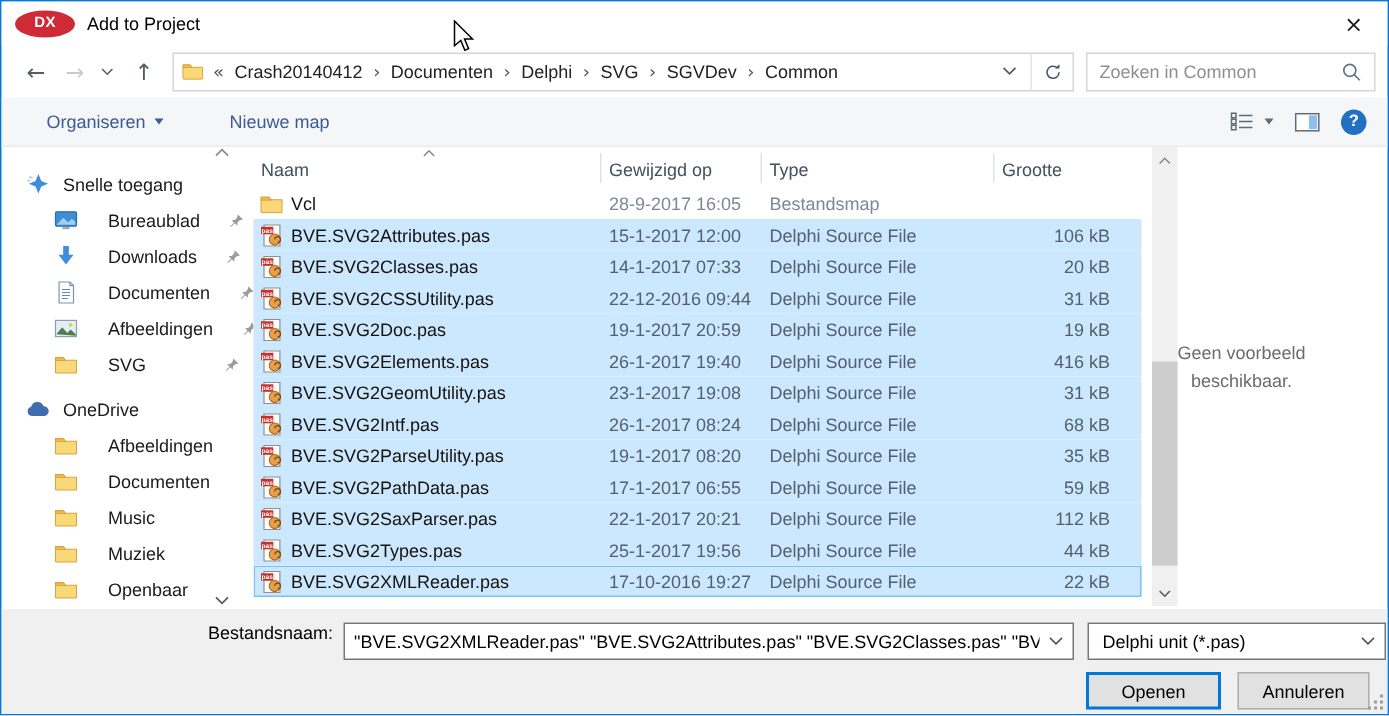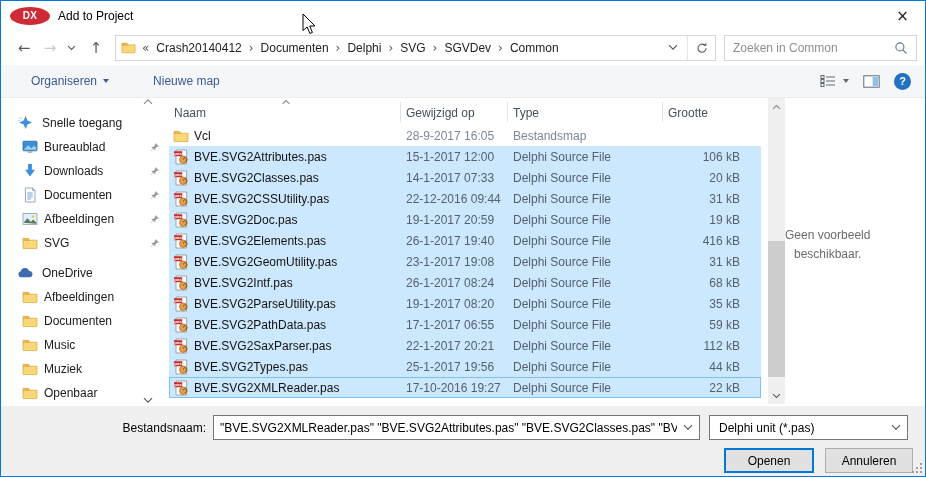--- a/index.html
+++ b/index.html
@@ -39,21 +39,21 @@
   .tb-right { margin-left:auto; display:flex; align-items:center; gap:14px; }
   .tb-right .tri-down { border-top-color:#5f6a75; }
   .viewgrp { display:flex; align-items:center; gap:7px; }
   .help-circle { width:17px; height:17px; border-radius:50%; background:#2170c2; color:#fff; font-weight:bold; font-size:11px; display:flex; align-items:center; justify-content:center; }
 
   
   .main { display:flex; height:308px; flex:none; position:relative; }
   .sidebar { width:168px; flex:none; padding-top:12px; position:relative; overflow:hidden; }
   .side-sec { height:25px; display:flex; align-items:center; padding-left:16px; gap:9px; }
   .side-sec.gap { margin-top:5px; }
-  .side-item { height:24px; display:flex; align-items:center; padding-left:21px; gap:6px; }
+  .side-item { height:24px; display:flex; align-items:center; padding-left:35px; gap:20px; }
   .side-item .pin { margin-left:auto; margin-right:9px; }
   .side-scroll { position:absolute; right:16px; color:#8a8a8a; }
   .side-scroll.top { top:0px; }
   .side-scroll.bot { bottom:2px; }
 
   .filelist { width:592px; flex:none; position:relative; }
   .lheader { display:grid; grid-template-columns:232px 107px 155px 86px; height:27px; color:#454f5b; }
   .hcell { position:relative; display:flex; align-items:flex-end; padding:0 0 5px 5px; }
   .hcell::after { content:''; position:absolute; right:0; top:4px; bottom:3px; width:1px; background:#e2e2e2; }
   .hcell:last-child::after { display:none; }
@@ -69,21 +69,21 @@
 
   .vscroll { width:17px; margin-left:7px; flex:none; display:flex; flex-direction:column; background:#f0f0f0; height:306px; }
   .sarrow { height:17px; display:flex; align-items:center; justify-content:center; flex:none; }
   .strack { flex:1; position:relative; }
   .sthumb { position:absolute; left:0; right:0; top:126px; height:136px; background:#cdcdcd; }
 
   .preview { flex:1; display:flex; align-items:center; text-align:center; color:#6b6b6b; padding-bottom:14px; line-height:1.55; }
 
   
   .footer { flex:1; background:#f0f0f0; padding-top:9px; position:relative; }
-  .frow1 { display:flex; align-items:center; }
+  .frow1 { display:flex; align-items:flex-start;margin-left:16px; }
   .flabel { width:212px; text-align:right; padding-right:7px; color:#000; }
   .fname { width:487px; height:25px; background:#fff; border:1px solid #767676; display:flex; align-items:center; padding-left:6px; }
   .fname .val { flex:1; white-space:nowrap; overflow:hidden; color:#000; }
   .fname .chevwrap, .ftype .chevwrap { width:22px; display:flex; justify-content:center; }
   .ftype { width:199px; height:25px; margin-left:9px; background:#fff; border:1px solid #767676; display:flex; align-items:center; padding-left:9px; color:#000; }
   .frow2 { margin-top:8px; display:flex; justify-content:flex-end; gap:11px; padding-right:12px; }
   .btn { height:25px; display:flex; align-items:center; justify-content:center; background:#e1e1e1; color:#000; }
   .btn.primary { width:90px; border:2px solid #0078d7; }
   .btn.normal { width:88px; border:1px solid #adadad; }
   .grip { position:absolute; right:2px; bottom:2px; }

